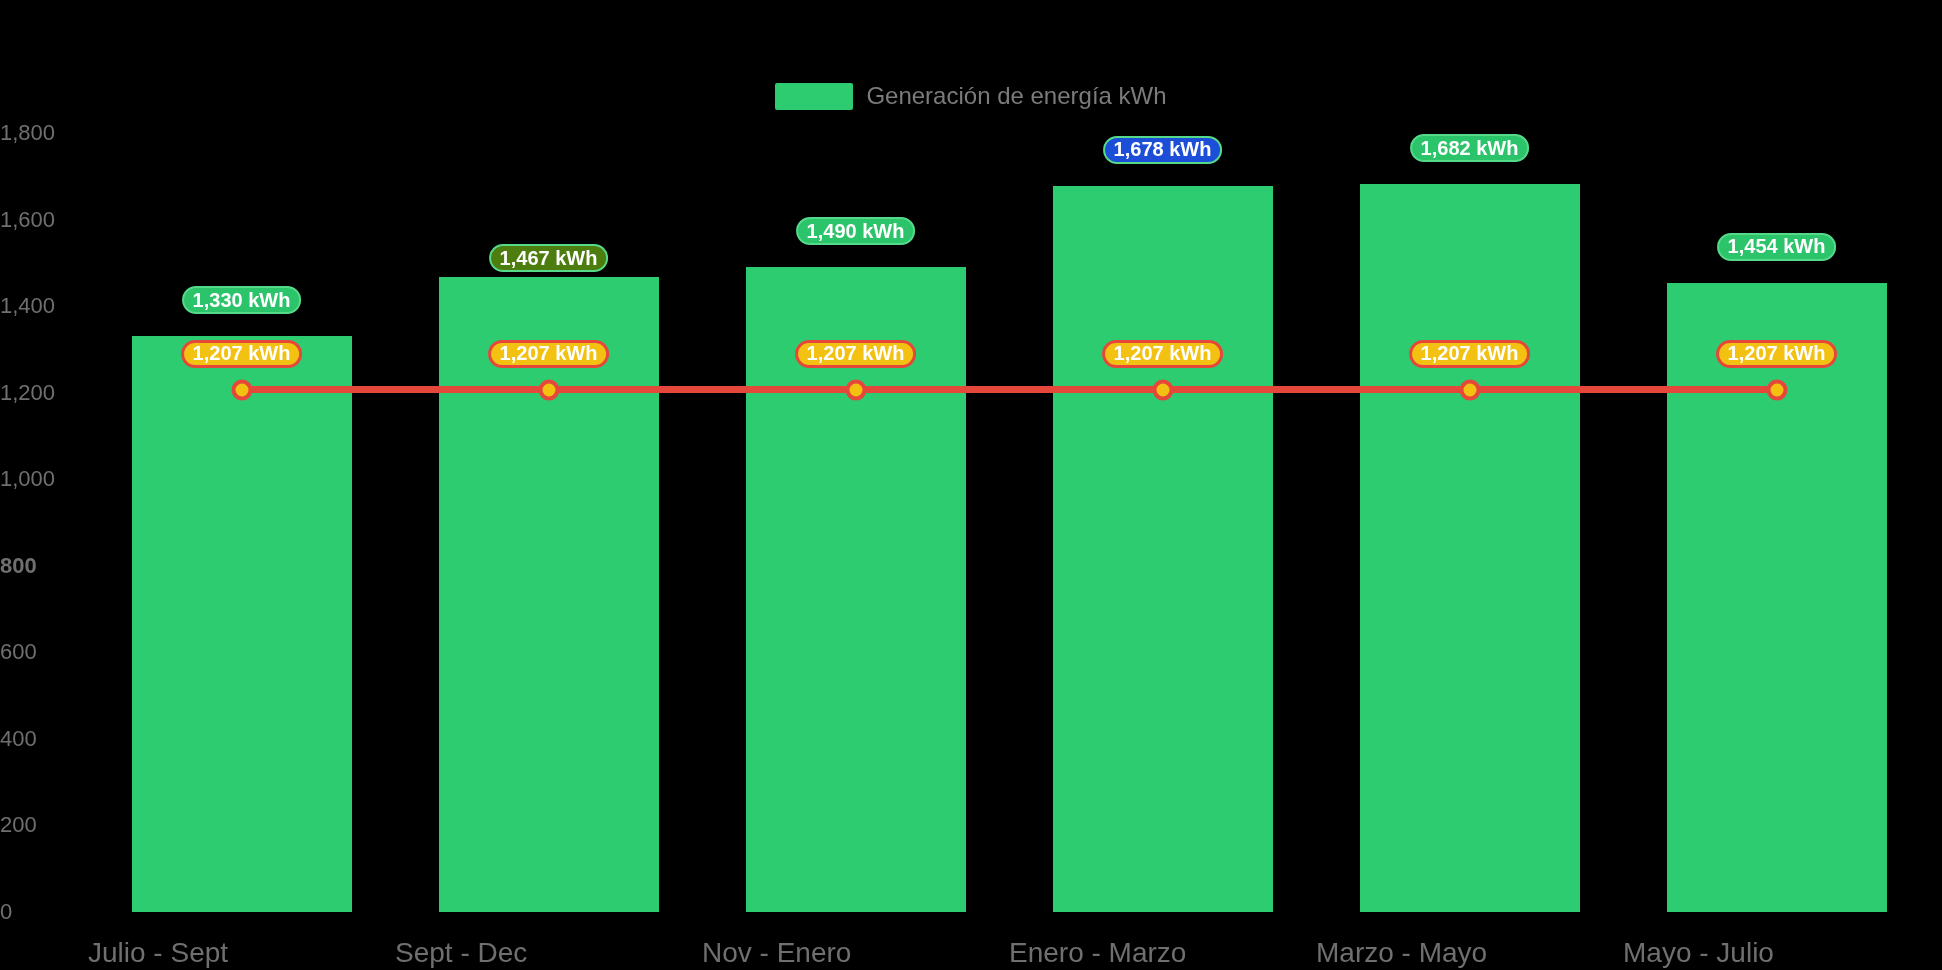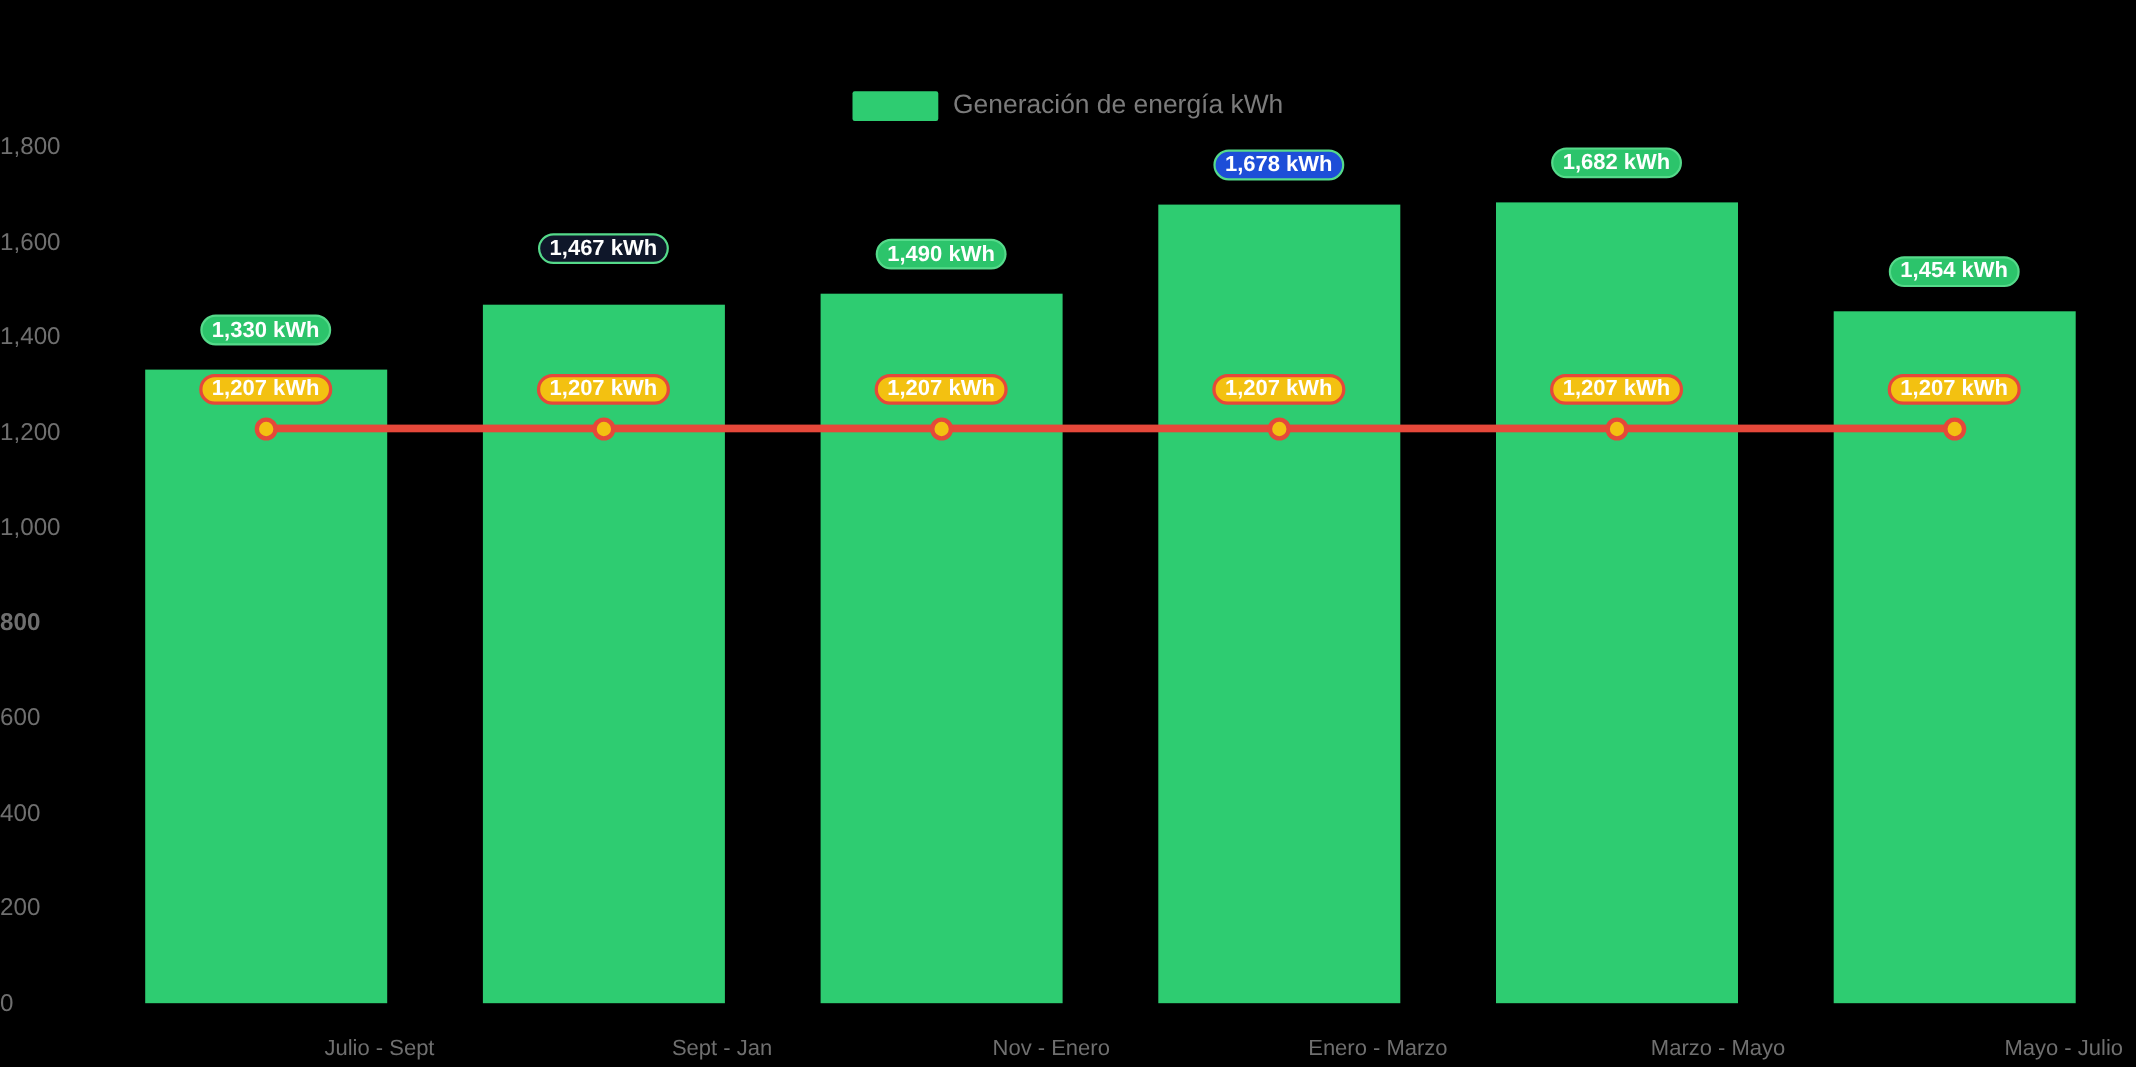--- a/index.html
+++ b/index.html
@@ -56,22 +56,22 @@
     position: absolute;
     left: 0;
     width: 66px;
     text-align: left;
     font-size: 22px;
     color: #6f6f6f;
     line-height: 24px;
   }
   .xlabel {
     position: absolute;
-    text-align: right;
-    font-size: 20px;
+    text-align: left;
+    font-size: 28px;
     color: #6f6f6f;
     line-height: 26px;
   }
   .bar {
     position: absolute;
     background: #2ecc71;
     z-index: 1;
   }
   .pill {
     position: absolute;
@@ -138,39 +138,39 @@
       <div class="ytick" style="top: 294.111px;">1,400</div>
       <div class="ytick" style="top: 207.556px;">1,600</div>
       <div class="ytick" style="top: 121px;">1,800</div>
       <div class="bar" style="left: 131.5px; top: 336.406px; width: 220px; height: 575.594px; background: rgb(46, 204, 113);"></div>
       <div class="bar" style="left: 438.5px; top: 277.115px; width: 220px; height: 634.885px; background: rgb(46, 204, 113);"></div>
       <div class="bar" style="left: 745.5px; top: 267.161px; width: 220px; height: 644.839px; background: rgb(46, 204, 113);"></div>
       <div class="bar" style="left: 1052.5px; top: 185.799px; width: 220px; height: 726.201px; background: rgb(46, 204, 113);"></div>
       <div class="bar" style="left: 1359.5px; top: 184.068px; width: 220px; height: 727.932px; background: rgb(46, 204, 113);"></div>
       <div class="bar" style="left: 1666.5px; top: 282.741px; width: 220px; height: 629.259px; background: rgb(46, 204, 113);"></div>
       <div class="pill pill-gen" style="left: 241.5px; top: 286.406px; background: rgb(44, 196, 107); border-color: rgb(85, 218, 138); color: rgb(255, 255, 255);">1,330 kWh</div>
-      <div class="pill pill-gen" style="left: 548.5px; top: 212px; background: #0f172a; border-color: rgb(85, 218, 138); color: rgb(255, 255, 255);">1,467 kWh</div>
+      <div class="pill pill-gen" style="left: 548.5px; top: 244px; background: #4d7c0f; border-color: rgb(85, 218, 138); color: rgb(255, 255, 255);">1,467 kWh</div>
       <div class="pill pill-gen" style="left: 855.5px; top: 217.161px; background: rgb(44, 196, 107); border-color: rgb(85, 218, 138); color: rgb(255, 255, 255);">1,490 kWh</div>
       <div class="pill pill-gen" style="left: 1162.5px; top: 135.799px; background: #1d4ed8; border-color: rgb(85, 218, 138); color: rgb(255, 255, 255);">1,678 kWh</div>
       <div class="pill pill-gen" style="left: 1469.5px; top: 134.068px; background: rgb(44, 196, 107); border-color: rgb(85, 218, 138); color: rgb(255, 255, 255);">1,682 kWh</div>
       <div class="pill pill-gen" style="left: 1776.5px; top: 232.741px; background: rgb(44, 196, 107); border-color: rgb(85, 218, 138); color: rgb(255, 255, 255);">1,454 kWh</div>
       <div class="series-line" style="left: 241.5px; top: 386.137px; width: 1535px; background: rgb(229, 72, 58);"></div>
       <div class="dot" style="left: 241.5px; top: 389.637px; background: rgb(243, 193, 17); border-color: rgb(229, 72, 58);"></div>
       <div class="dot" style="left: 548.5px; top: 389.637px; background: rgb(243, 193, 17); border-color: rgb(229, 72, 58);"></div>
       <div class="dot" style="left: 855.5px; top: 389.637px; background: rgb(243, 193, 17); border-color: rgb(229, 72, 58);"></div>
       <div class="dot" style="left: 1162.5px; top: 389.637px; background: rgb(243, 193, 17); border-color: rgb(229, 72, 58);"></div>
       <div class="dot" style="left: 1469.5px; top: 389.637px; background: rgb(243, 193, 17); border-color: rgb(229, 72, 58);"></div>
       <div class="dot" style="left: 1776.5px; top: 389.637px; background: rgb(243, 193, 17); border-color: rgb(229, 72, 58);"></div>
       <div class="pill pill-con" style="left: 241.5px; top: 339.637px; background: rgb(243, 193, 17); border-color: rgb(229, 72, 58); color: rgb(255, 255, 255);">1,207 kWh</div>
       <div class="pill pill-con" style="left: 548.5px; top: 339.637px; background: rgb(243, 193, 17); border-color: rgb(229, 72, 58); color: rgb(255, 255, 255);">1,207 kWh</div>
       <div class="pill pill-con" style="left: 855.5px; top: 339.637px; background: rgb(243, 193, 17); border-color: rgb(229, 72, 58); color: rgb(255, 255, 255);">1,207 kWh</div>
       <div class="pill pill-con" style="left: 1162.5px; top: 339.637px; background: rgb(243, 193, 17); border-color: rgb(229, 72, 58); color: rgb(255, 255, 255);">1,207 kWh</div>
       <div class="pill pill-con" style="left: 1469.5px; top: 339.637px; background: rgb(243, 193, 17); border-color: rgb(229, 72, 58); color: rgb(255, 255, 255);">1,207 kWh</div>
       <div class="pill pill-con" style="left: 1776.5px; top: 339.637px; background: rgb(243, 193, 17); border-color: rgb(229, 72, 58); color: rgb(255, 255, 255);">1,207 kWh</div>
       <div class="xlabel" style="left: 88px; top: 940px; width: 307px;">Julio - Sept</div>
-      <div class="xlabel" style="left: 395px; top: 940px; width: 307px;">Sept - Jan</div>
+      <div class="xlabel" style="left: 395px; top: 940px; width: 307px;">Sept - Dec</div>
       <div class="xlabel" style="left: 702px; top: 940px; width: 307px;">Nov - Enero</div>
       <div class="xlabel" style="left: 1009px; top: 940px; width: 307px;">Enero - Marzo</div>
       <div class="xlabel" style="left: 1316px; top: 940px; width: 307px;">Marzo - Mayo</div>
       <div class="xlabel" style="left: 1623px; top: 940px; width: 307px;">Mayo - Julio</div>
     </div>
 
 </div>
 
 </body></html>

